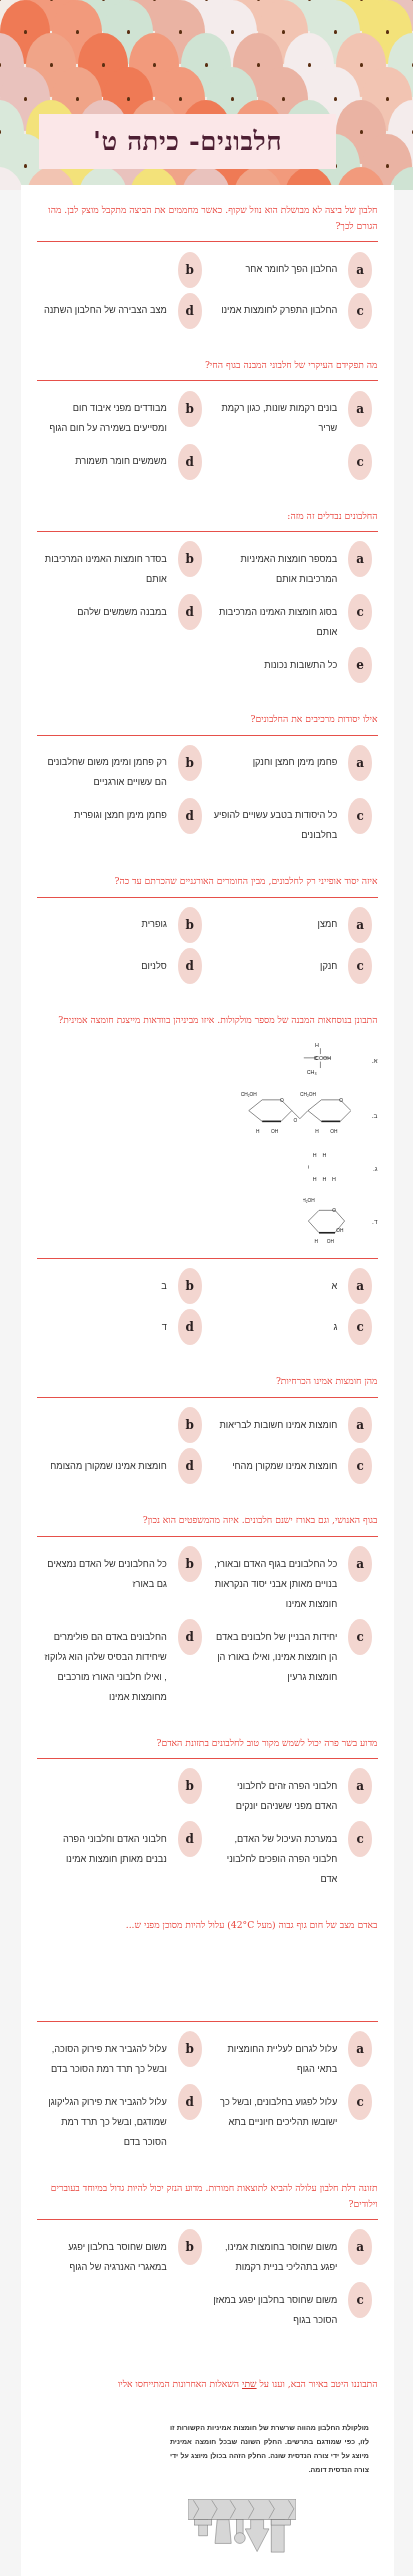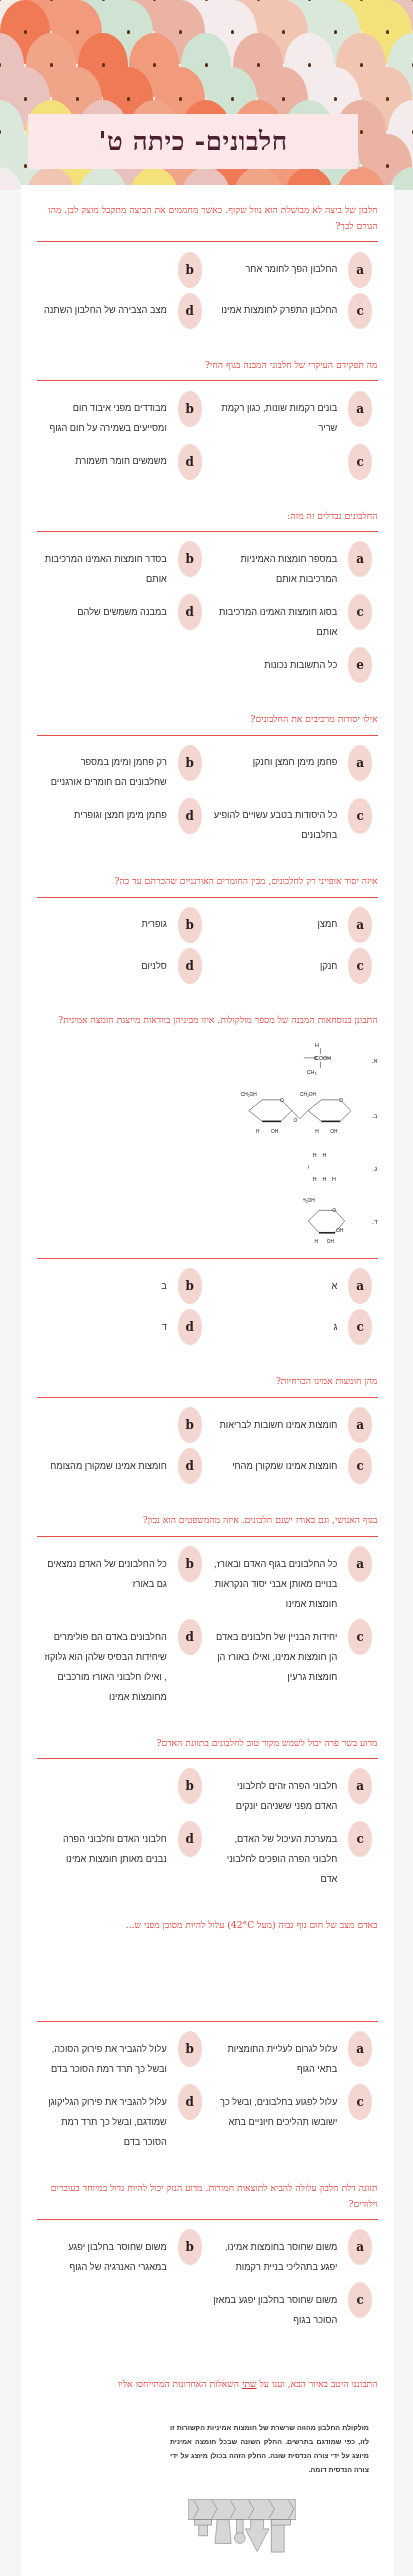--- a/index.html
+++ b/index.html
@@ -13,21 +13,21 @@
   .hero-pattern { position: absolute; inset: 0; }
   .umbrella {
     position: absolute; width: 50px; height: 64px; border-radius: 50%;
   }
   .umbrella::after {
     content: ""; position: absolute; left: 50%; top: 50%;
     width: 2.7px; height: 3.2px; margin: -1.6px 0 0 -1.1px; border-radius: 50%;
     background: #5a2f12;
   }
   .hero-title-box {
-    position: absolute; left: 28px; top: 114px; width: 330px; height: 55px;
+    position: absolute; left: 39px; top: 114px; width: 297px; height: 55px;
     background: #fbe7e8; display: flex; align-items: center; justify-content: center;
   }
   .hero-title {
     font-family: "DejaVu Serif", serif; font-size: 26px; font-weight: bold;
     color: #4d1f33; direction: rtl; letter-spacing: 0.5px;
   }
 
   .card {
     position: relative; width: 373px; margin: -5.4px auto 0; background: #fff;
     padding: 10.8px 16px 25px;
@@ -222,21 +222,21 @@
   <div class="question">
     <div class="q-title">אילו יסודות מרכיבים את החלבונים?</div>
     <div class="q-divider"></div>
     <div class="options">
       <div class="option">
           <span class="badge">a</span>
           <span class="opt-text">פחמן מימן חמצן וחנקן</span>
         </div>
       <div class="option">
           <span class="badge">b</span>
-          <span class="opt-text">רק פחמן ומימן במספר שחלבונים הם חומרים אורגניים</span>
+          <span class="opt-text">רק פחמן ומימן משום שחלבונים הם עשויים אורגניים</span>
         </div>
       <div class="option">
           <span class="badge">c</span>
           <span class="opt-text">כל היסודות בטבע עשויים להופיע בחלבונים</span>
         </div>
       <div class="option">
           <span class="badge">d</span>
           <span class="opt-text">פחמן מימן חמצן וגופרית</span>
         </div>
     </div>

